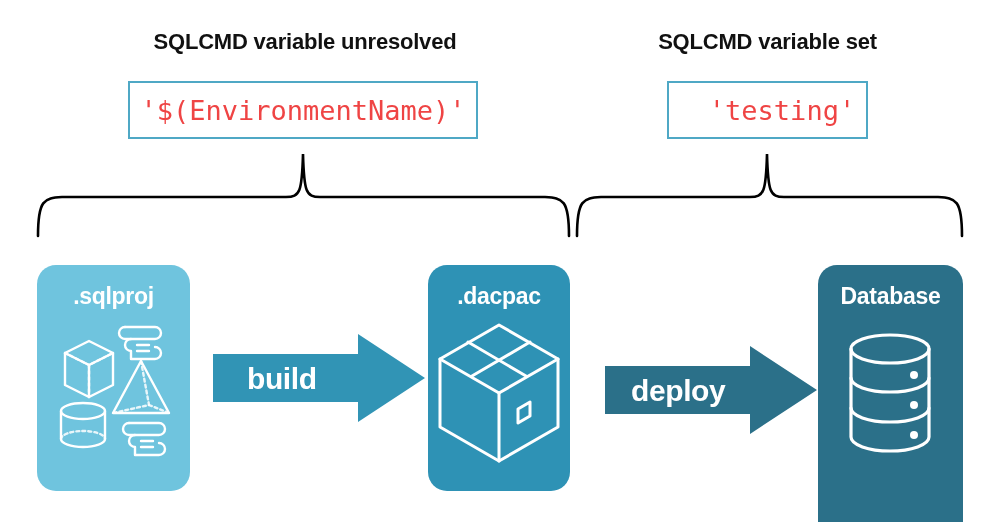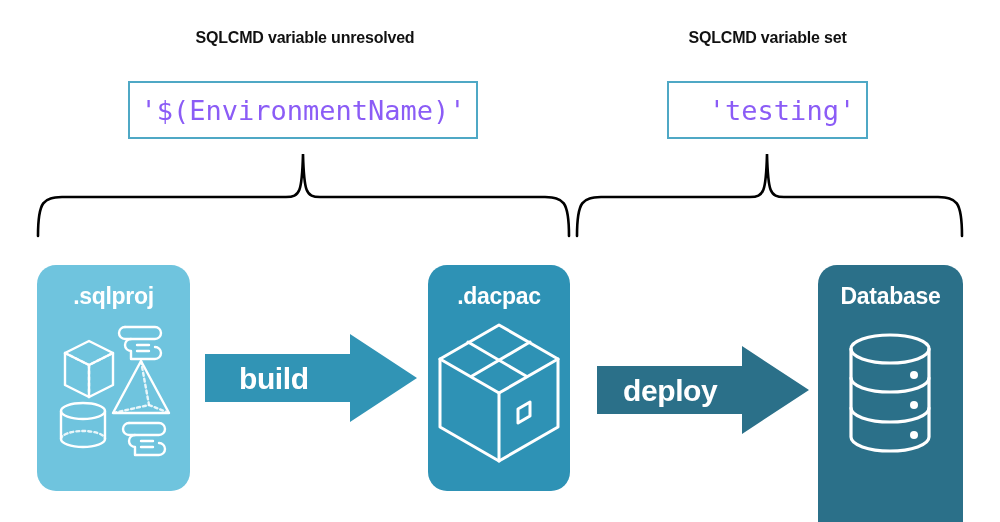--- a/index.html
+++ b/index.html
@@ -8,39 +8,39 @@
     background:#ffffff;
     font-family:"Liberation Sans", sans-serif;
     overflow:hidden;
   }
   .stage{position:relative;width:1000px;height:522px;}
 
   
   .heading{
     position:absolute;
     font-weight:bold;
-    font-size:16px;
+    font-size:22px;
     color:#111111;
     letter-spacing:-0.2px;
     white-space:nowrap;
     text-align:center;
   }
   #heading-left{left:0;top:29px;width:610px;}
   #heading-right{left:575px;top:29px;width:385px;}
 
   
   .codebox{
     position:absolute;
     border:2px solid #4FA8C5;
     background:#ffffff;
     box-sizing:border-box;
     display:flex;align-items:center;justify-content:center;
     font-family:"DejaVu Sans Mono","Liberation Mono",monospace;
     font-size:27px;
-    color:#8b5cf6;
+    color:#ef4444;
     letter-spacing:0px;
   }
   #codebox-left{left:128px;top:81px;width:350px;height:58px;}
   #codebox-right{left:667px;top:81px;width:201px;height:58px;padding-left:29px;}
 
   
   .braces{position:absolute;left:0;top:0;width:1000px;height:522px;}
 
   
   .stagebox{
@@ -57,21 +57,21 @@
     text-align:center;
     color:#ffffff;
     font-weight:bold;
     font-size:23px;
     letter-spacing:-0.3px;
     white-space:nowrap;
   }
   .box-art{position:absolute;left:0;top:48px;width:100%;}
 
   
-  .arrow{position:absolute;}
+  .arrow{position:absolute;margin-left:8px;}
   #arrow-build{left:205px;top:334px;width:212px;height:88px;}
   #arrow-deploy{left:597px;top:346px;width:212px;height:88px;}
   .arrow-label{
     position:absolute;
     color:#ffffff;
     font-weight:bold;
     font-size:30px;
     letter-spacing:-0.4px;
     top:28px;
     white-space:nowrap;

